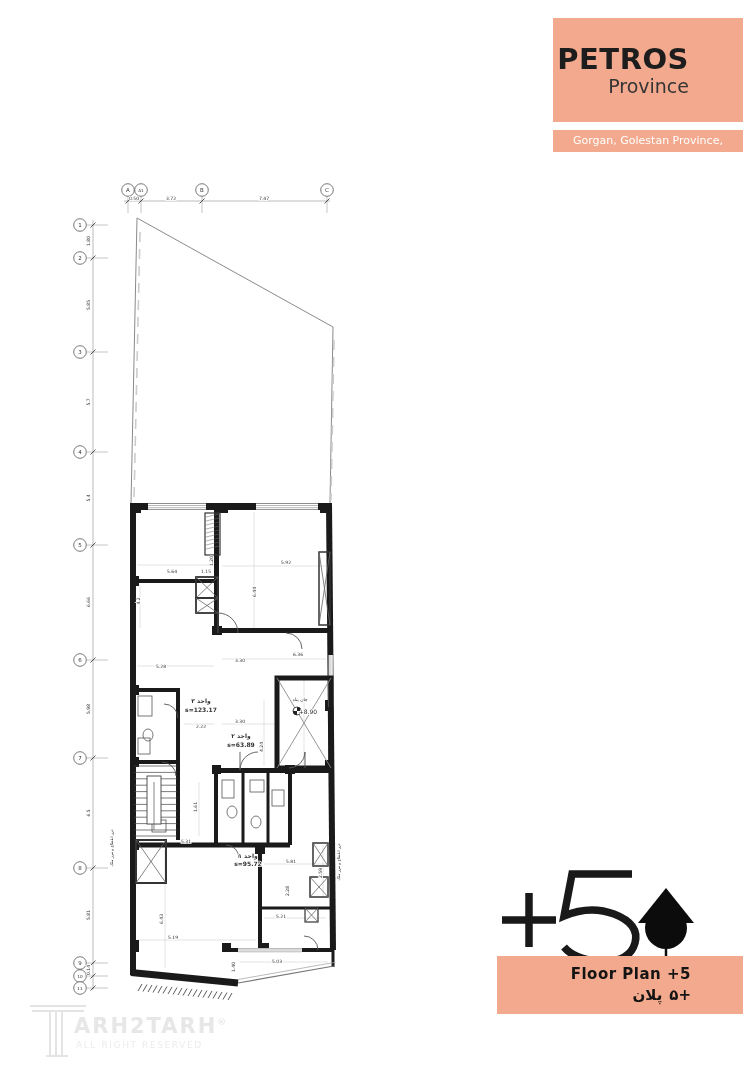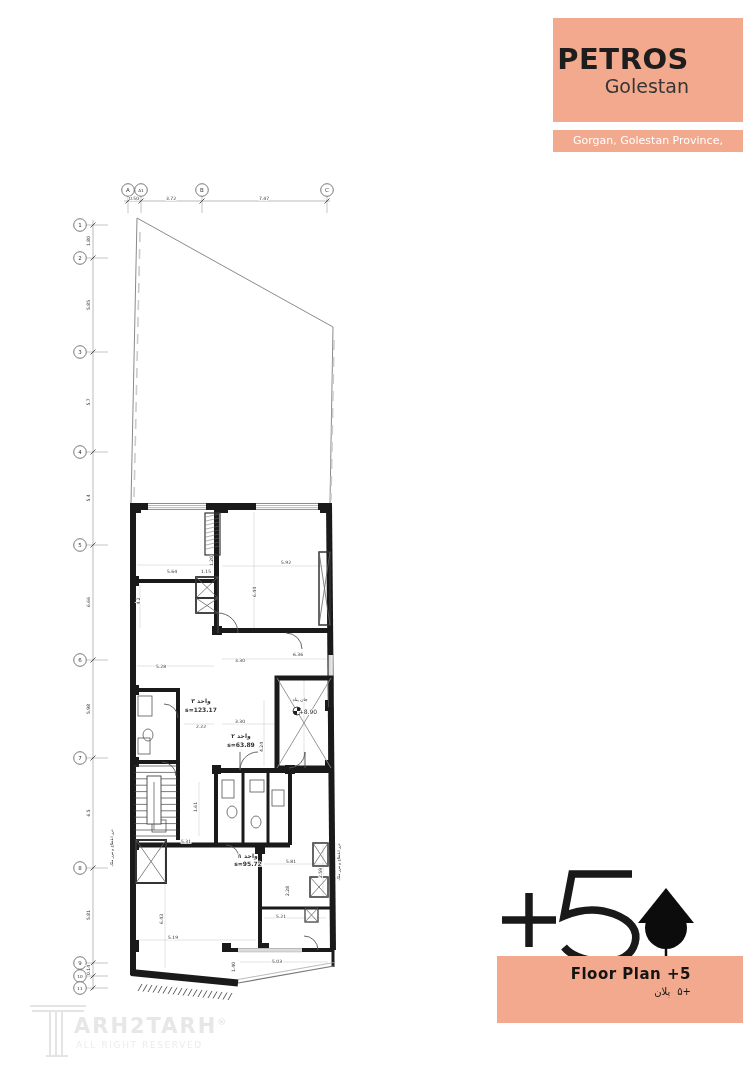--- a/index.html
+++ b/index.html
@@ -9,24 +9,24 @@
   
   .title-block{position:absolute;left:553px;top:18px;right:0;height:104px;
     text-align:right;padding-right:54px;box-sizing:border-box;}
   .title-name{font-size:29px;font-weight:bold;color:#1d1d1d;letter-spacing:.5px;
     line-height:1;margin-top:27px;}
   .title-sub{font-size:19px;font-weight:normal;color:#353535;line-height:24px;}
   .loc-bar{position:absolute;left:553px;top:130px;right:0;height:22px;
     color:#ffffff;font-size:11px;line-height:22px;padding-left:20px;box-sizing:border-box;}
 
   
-  .footer-bar{position:absolute;left:497px;top:956px;right:0;height:67px;
+  .footer-bar{position:absolute;left:497px;top:956px;right:0;height:58px;
     text-align:right;padding-right:52px;box-sizing:border-box;}
   .footer-en{font-size:15px;font-weight:600;color:#141414;margin-top:9px;letter-spacing:.5px;}
-  .footer-fa{font-size:10px;font-weight:normal;color:#141414;margin-top:3px;
+  .footer-fa{font-size:15px;font-weight:bold;color:#141414;margin-top:3px;
     display:flex;gap:7px;justify-content:flex-end;direction:ltr;}
   #badge-svg{position:absolute;left:480px;top:858px;width:263px;height:112px;}
 
   
   .watermark{position:absolute;left:28px;top:1000px;width:230px;height:70px;color:#e7e7e7;}
   .wm-brand{position:absolute;left:46px;top:14px;font-size:21px;font-weight:bold;
     letter-spacing:2px;color:#e7e7e7;}
   .wm-reg{font-size:9px;vertical-align:super;}
   .wm-tag{position:absolute;left:48px;top:40px;font-size:9px;letter-spacing:1.6px;color:#ececec;}
   #wm-svg{position:absolute;left:0;top:0;width:60px;height:64px;}
@@ -318,21 +318,21 @@
       <line x1="206" y1="529" x2="219" y2="526" stroke="#666" stroke-width="0.5"></line>
       <line x1="206" y1="533" x2="219" y2="530" stroke="#666" stroke-width="0.5"></line>
       <line x1="206" y1="537" x2="219" y2="534" stroke="#666" stroke-width="0.5"></line>
       <line x1="206" y1="541" x2="219" y2="538" stroke="#666" stroke-width="0.5"></line>
       <line x1="206" y1="545" x2="219" y2="542" stroke="#666" stroke-width="0.5"></line>
       <line x1="206" y1="549" x2="219" y2="546" stroke="#666" stroke-width="0.5"></line>
     </svg>
 
   <div class="title-block" style="background: rgb(242, 169, 141);">
     <div class="title-name">PETROS</div>
-    <div class="title-sub">Golestan</div>
+    <div class="title-sub">Province</div>
   </div>
   <div class="loc-bar" style="background: rgb(242, 169, 141);">Gorgan, Golestan Province, Iran</div>
 
   <svg id="badge-svg" viewBox="0 0 263 112" xmlns="http://www.w3.org/2000/svg">
     <g stroke="#191919" stroke-width="7.5" fill="none">
       <path d="M22 62 H76"></path>
         <path d="M49 35 V89"></path>
     </g>
     <path d="M152 16 H92 L84 58 Q110 47 134 56 Q160 66 155 85 Q149 106 117 103 Q94 101 84 89" stroke="#191919" stroke-width="7.5" fill="none"></path>
     <g fill="#0c0c0c">

